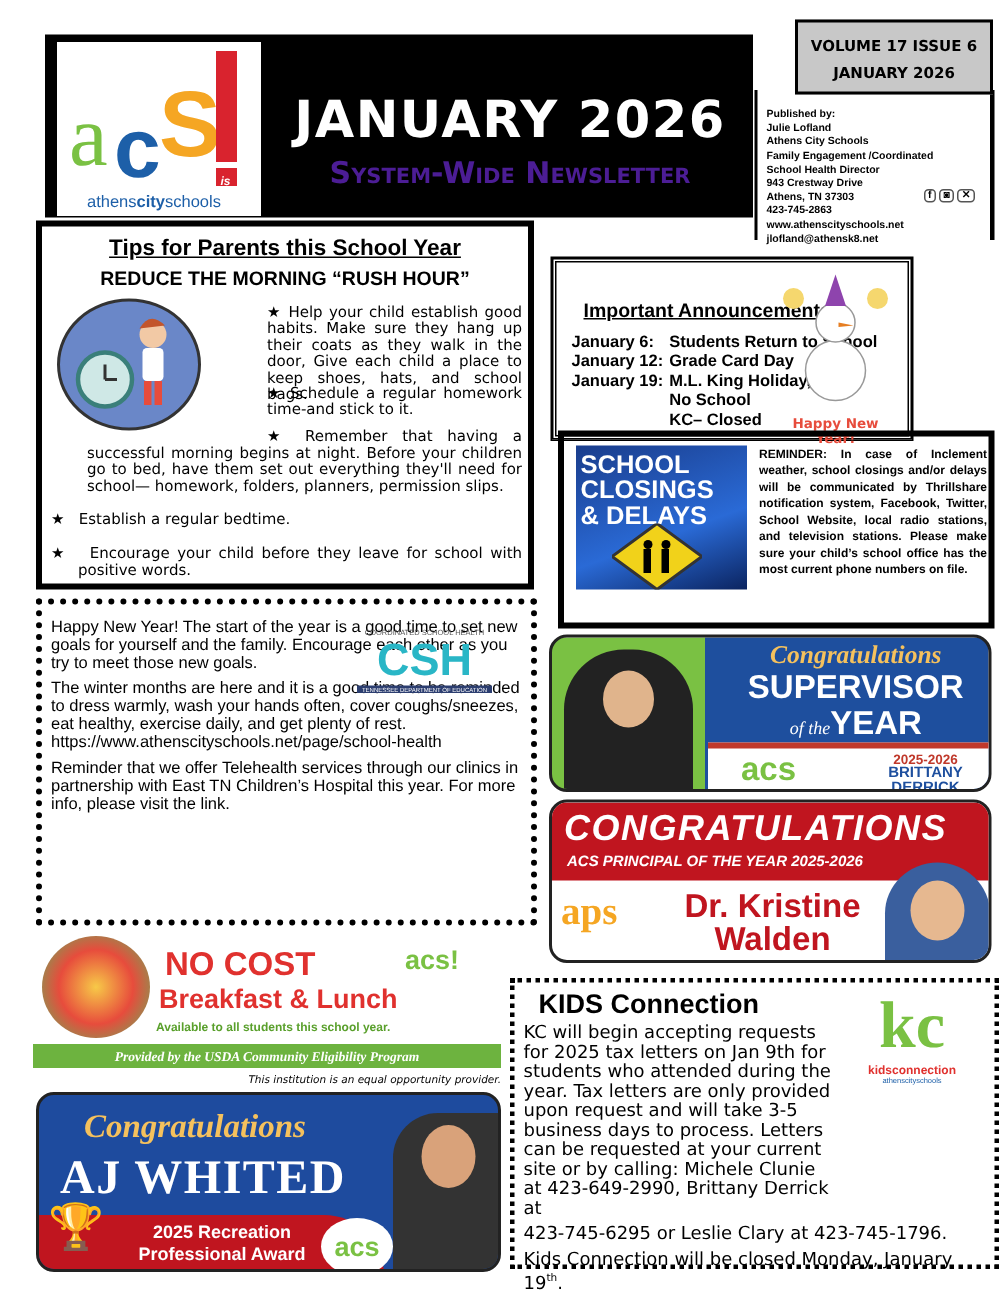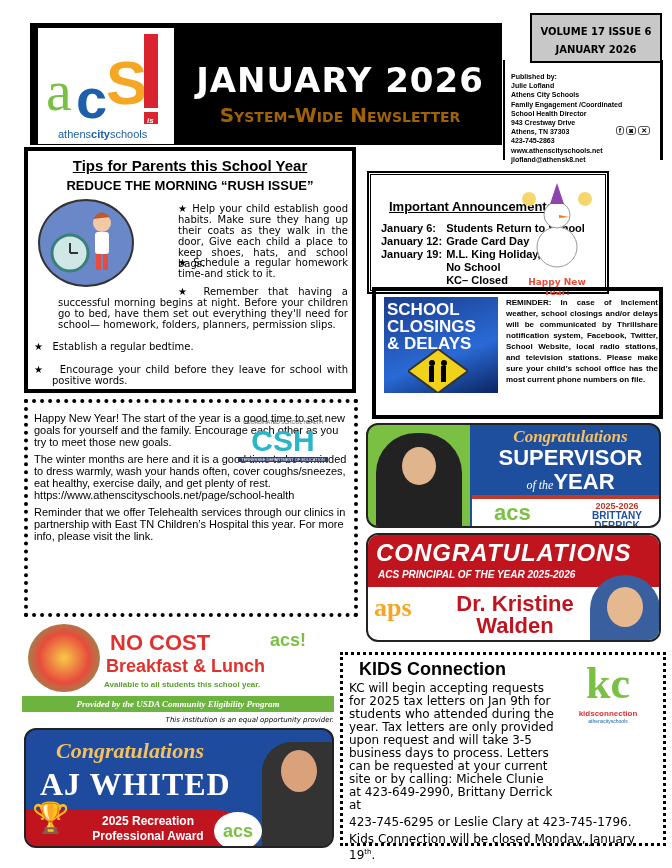--- a/index.html
+++ b/index.html
@@ -2,21 +2,21 @@
 <html><head>
 <meta charset="utf-8">
 <style>
   *{box-sizing:border-box;margin:0;padding:0}
   body{width:672px;height:868px;background:#fff;position:relative;overflow:hidden;font-family:"Liberation Sans",sans-serif;color:#000}
   .abs{position:absolute}
   
   #header{left:30px;top:23px;width:472px;height:122px;background:#000}
   #logo{left:38px;top:28px;width:136px;height:116px;background:#fff}
   #title1{left:180px;top:60px;width:320px;text-align:center;color:#fff;font:bold 34px "DejaVu Sans",sans-serif;letter-spacing:1px}
-  #title2{left:180px;top:103px;width:320px;text-align:center;color:#a16207;font:bold 20px "DejaVu Sans",sans-serif;font-variant:small-caps}
+  #title2{left:180px;top:103px;width:320px;text-align:center;color:#4c1d95;font:bold 20px "DejaVu Sans",sans-serif;font-variant:small-caps}
   #volbox{left:530px;top:13px;width:132px;height:50px;background:#c8c8c8;border:2px solid #000;text-align:center;font:bold 10px "DejaVu Sans",sans-serif;padding-top:8px;line-height:18px}
   #pubbox{left:503px;top:60px;width:160px;height:100px;background:#fff;border-left:2px solid #000;border-right:3px solid #000;padding:12px 0 0 6px;font:bold 7px "Liberation Sans",sans-serif;line-height:9.2px}
   .social{position:absolute;right:10px;top:66px;font-size:7px}
   
   #tips{left:24px;top:147px;width:332px;height:246px;border:4px solid #000;padding:4px 8px}
   #tips h2{text-align:center;font:bold 15px "Liberation Sans",sans-serif;text-decoration:underline;margin-top:2px}
   #tips h3{text-align:center;font:bold 13px "Liberation Sans",sans-serif;margin-top:4px}
   #tips .circle{position:absolute;left:10px;top:48px;width:96px;height:88px;border-radius:50%;background:#6a87c8;border:2px solid #333}
   .tp{font:10px "DejaVu Sans",sans-serif;line-height:11px;text-align:justify;position:absolute}
   
@@ -79,21 +79,21 @@
     <span style="border:1px solid #555;border-radius:3px;padding:0 2px">✕</span>
   </div>
 </div>
 <div id="volbox" class="abs">
   <div>VOLUME 17 ISSUE  6</div>
   <div>JANUARY 2026</div>
 </div>
 
 <div id="tips" class="abs">
   <h2>Tips for Parents this School Year</h2>
-  <h3>REDUCE THE MORNING “RUSH ISSUE”</h3>
+  <h3>REDUCE THE MORNING “RUSH HOUR”</h3>
   <div class="circle">
     <svg width="92" height="84" viewBox="0 0 92 84">
       <circle cx="30" cy="52" r="18" fill="#cfe8e6" stroke="#3a7f7a" stroke-width="3"></circle>
       <line x1="30" y1="52" x2="30" y2="42" stroke="#333" stroke-width="2"></line>
       <line x1="30" y1="52" x2="38" y2="52" stroke="#333" stroke-width="2"></line>
       <circle cx="62" cy="22" r="9" fill="#f2c9a5"></circle>
       <path d="M53 18 Q60 6 70 16" fill="#c2552b"></path>
       <rect x="55" y="31" width="14" height="22" rx="3" fill="#fff"></rect>
       <rect x="56" y="53" width="5" height="16" fill="#e74c3c"></rect>
       <rect x="63" y="53" width="5" height="16" fill="#e74c3c"></rect>

